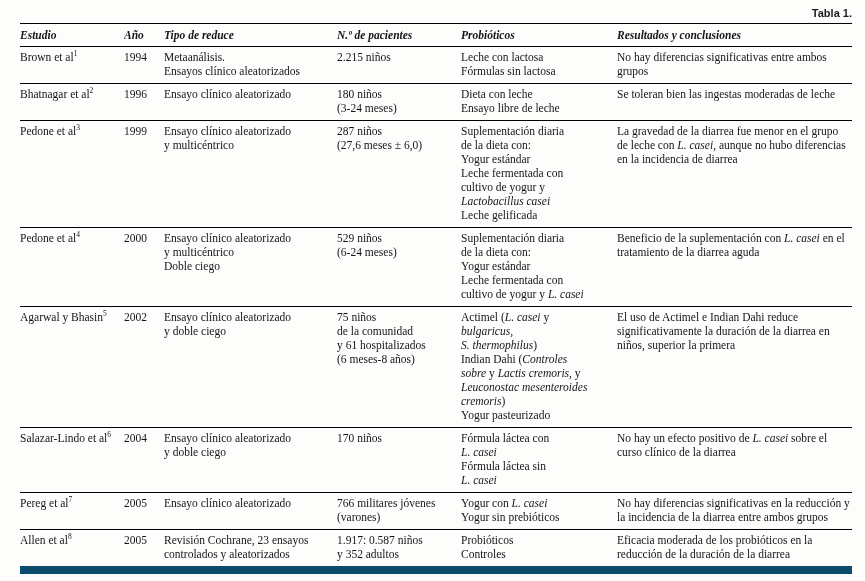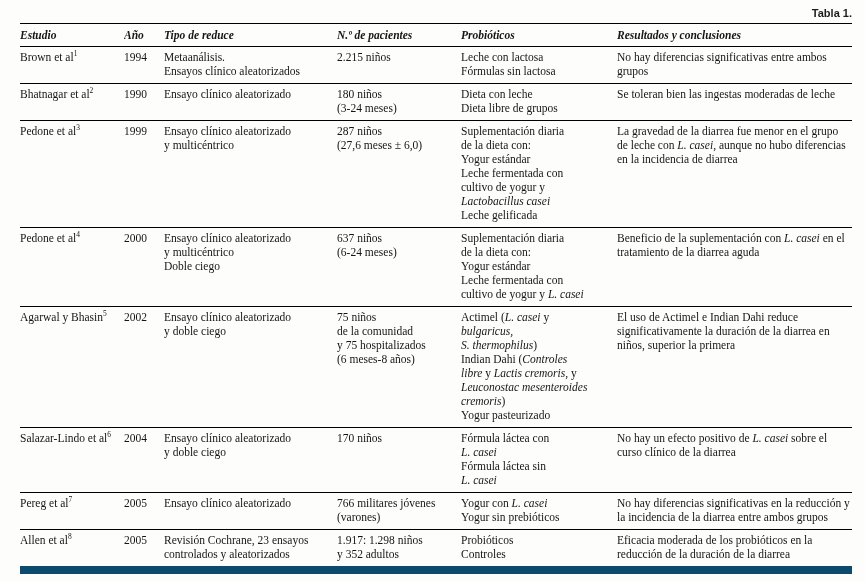--- a/index.html
+++ b/index.html
@@ -94,31 +94,31 @@
             <div class="line">2.215 niños</div>
           </td>
           <td class="col-intervention">
             <div class="line">Leche con lactosa</div>
             <div class="line">Fórmulas sin lactosa</div>
           </td>
           <td class="col-results">No hay diferencias significativas entre ambos grupos</td>
         </tr>
         <tr>
           <td class="col-study">Bhatnagar et al<sup>2</sup></td>
-          <td class="col-year">1990</td>
+          <td class="col-year">1996</td>
           <td class="col-type">
             <div class="line">Ensayo clínico aleatorizado</div>
           </td>
           <td class="col-patients">
             <div class="line">180 niños</div>
             <div class="line">(3-24 meses)</div>
           </td>
           <td class="col-intervention">
             <div class="line">Dieta con leche</div>
-            <div class="line">Dieta libre de grupos</div>
+            <div class="line">Ensayo libre de leche</div>
           </td>
           <td class="col-results">Se toleran bien las ingestas moderadas de leche</td>
         </tr>
         <tr>
           <td class="col-study">Pedone et al<sup>3</sup></td>
           <td class="col-year">1999</td>
           <td class="col-type">
             <div class="line">Ensayo clínico aleatorizado</div>
             <div class="line">y multicéntrico</div>
           </td>
@@ -139,21 +139,21 @@
         </tr>
         <tr>
           <td class="col-study">Pedone et al<sup>4</sup></td>
           <td class="col-year">2000</td>
           <td class="col-type">
             <div class="line">Ensayo clínico aleatorizado</div>
             <div class="line">y multicéntrico</div>
             <div class="line">Doble ciego</div>
           </td>
           <td class="col-patients">
-            <div class="line">637 niños</div>
+            <div class="line">529 niños</div>
             <div class="line">(6-24 meses)</div>
           </td>
           <td class="col-intervention">
             <div class="line">Suplementación diaria</div>
             <div class="line">de la dieta con:</div>
             <div class="line">Yogur estándar</div>
             <div class="line">Leche fermentada con</div>
             <div class="line">cultivo de yogur y <i>L. casei</i></div>
           </td>
           <td class="col-results">Beneficio de la suplementación con <i>L. casei</i> en el tratamiento de la diarrea aguda</td>
@@ -161,29 +161,29 @@
         <tr>
           <td class="col-study">Agarwal y Bhasin<sup>5</sup></td>
           <td class="col-year">2002</td>
           <td class="col-type">
             <div class="line">Ensayo clínico aleatorizado</div>
             <div class="line">y doble ciego</div>
           </td>
           <td class="col-patients">
             <div class="line">75 niños</div>
             <div class="line">de la comunidad</div>
-            <div class="line">y 75 hospitalizados</div>
+            <div class="line">y 61 hospitalizados</div>
             <div class="line">(6 meses-8 años)</div>
           </td>
           <td class="col-intervention">
             <div class="line">Actimel (<i>L. casei</i> y</div>
             <div class="line"><i>bulgaricus,</i></div>
             <div class="line"><i>S. thermophilus</i>)</div>
             <div class="line">Indian Dahi (<i>Controles</i></div>
-            <div class="line"><i>libre</i> y <i>Lactis cremoris</i>, y</div>
+            <div class="line"><i>sobre</i> y <i>Lactis cremoris</i>, y</div>
             <div class="line"><i>Leuconostac mesenteroides</i></div>
             <div class="line"><i>cremoris</i>)</div>
             <div class="line">Yogur pasteurizado</div>
           </td>
           <td class="col-results">El uso de Actimel e Indian Dahi reduce significativamente la duración de la diarrea en niños, superior la primera</td>
         </tr>
         <tr>
           <td class="col-study">Salazar-Lindo et al<sup>6</sup></td>
           <td class="col-year">2004</td>
           <td class="col-type">
@@ -218,21 +218,21 @@
           <td class="col-results">No hay diferencias significativas en la reducción y la incidencia de la diarrea entre ambos grupos</td>
         </tr>
         <tr>
           <td class="col-study">Allen et al<sup>8</sup></td>
           <td class="col-year">2005</td>
           <td class="col-type">
             <div class="line">Revisión Cochrane, 23 ensayos</div>
             <div class="line">controlados y aleatorizados</div>
           </td>
           <td class="col-patients">
-            <div class="line">1.917: 1.298 niños</div>
+            <div class="line">1.917: 0.587 niños</div>
             <div class="line">y 352 adultos</div>
           </td>
           <td class="col-intervention">
             <div class="line">Probióticos</div>
             <div class="line">Controles</div>
           </td>
           <td class="col-results">Eficacia moderada de los probióticos en la reducción de la duración de la diarrea</td>
         </tr>
       </tbody>
   </table>

